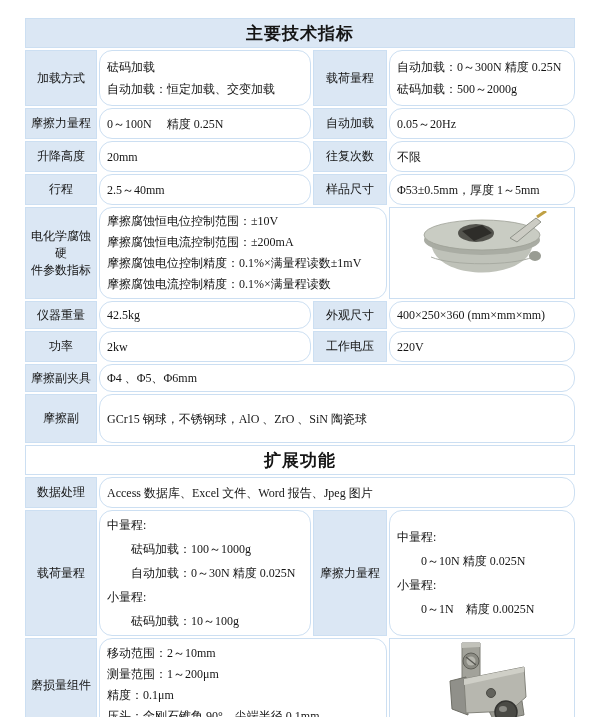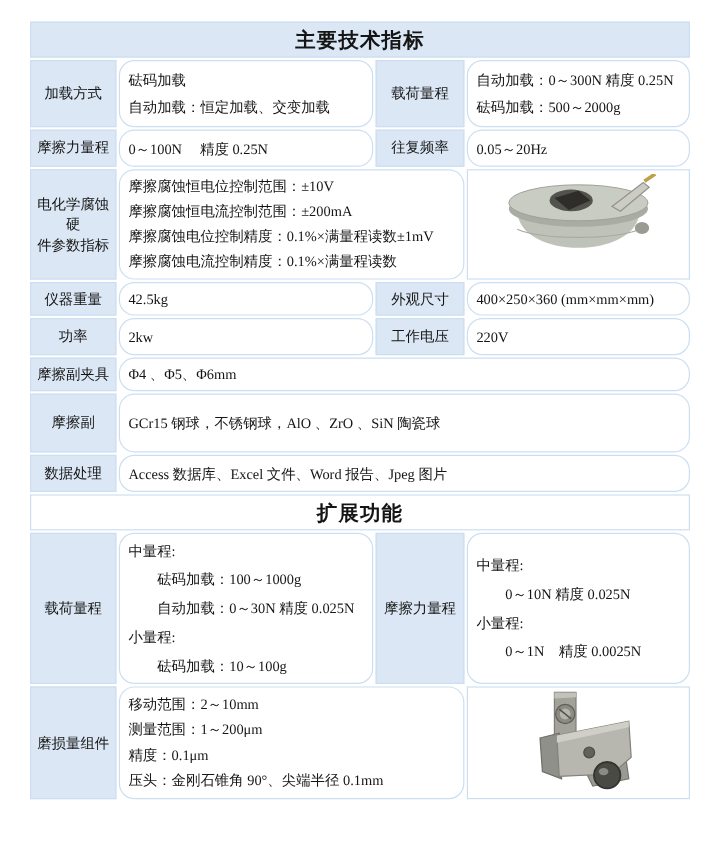--- a/index.html
+++ b/index.html
@@ -86,27 +86,47 @@
         <div class="line">自动加载：0～300N 精度 0.25N</div>
         <div class="line">砝码加载：500～2000g</div>
       </td>
     </tr>
 
     <tr style="height:31px">
       <td class="lbl">摩擦力量程</td>
       <td class="val">
             <div class="line">0～100N　 精度 0.25N</div>
           </td>
-      <td class="lbl">往复频率</td>
+      <td class="lbl">自动加载</td>
       <td class="val">
             <div class="line">0.05～20Hz</div>
           </td>
     </tr>
 
-
+    <tr style="height:31px">
+      <td class="lbl">升降高度</td>
+      <td class="val">
+            <div class="line">20mm</div>
+          </td>
+      <td class="lbl">往复次数</td>
+      <td class="val">
+            <div class="line">不限</div>
+          </td>
+    </tr>
+
+    <tr style="height:31px">
+      <td class="lbl">行程</td>
+      <td class="val">
+            <div class="line">2.5～40mm</div>
+          </td>
+      <td class="lbl">样品尺寸</td>
+      <td class="val">
+            <div class="line">Φ53±0.5mm，厚度 1～5mm</div>
+          </td>
+    </tr>
 
     <tr style="height:92px">
       <td class="lbl">
         <div>电化学腐蚀硬</div>
         <div>件参数指标</div>
       </td>
       <td class="val" colspan="2">
         <div class="line-sm">摩擦腐蚀恒电位控制范围：±10V</div>
         <div class="line-sm">摩擦腐蚀恒电流控制范围：±200mA</div>
         <div class="line-sm">摩擦腐蚀电位控制精度：0.1%×满量程读数±1mV</div>
@@ -159,29 +179,29 @@
           </td>
     </tr>
 
     <tr style="height:49px">
       <td class="lbl">摩擦副</td>
       <td class="val" colspan="3">
             <div class="line">GCr15 钢球，不锈钢球，AlO 、ZrO 、SiN 陶瓷球</div>
           </td>
     </tr>
 
+    <tr style="height:30px">
+      <td class="hdr2" colspan="4">扩展功能</td>
+    </tr>
+
     <tr style="height:31px">
       <td class="lbl">数据处理</td>
       <td class="val" colspan="3">
             <div class="line">Access 数据库、Excel 文件、Word 报告、Jpeg 图片</div>
           </td>
-    </tr>
-
-    <tr style="height:30px">
-      <td class="hdr2" colspan="4">扩展功能</td>
     </tr>
 
     <tr style="height:126px">
       <td class="lbl">载荷量程</td>
       <td class="val">
         <div class="line-xl">中量程:</div>
         <div class="line-xl">　　砝码加载：100～1000g</div>
         <div class="line-xl">　　自动加载：0～30N 精度 0.025N</div>
         <div class="line-xl">小量程:</div>
         <div class="line-xl">　　砝码加载：10～100g</div>

